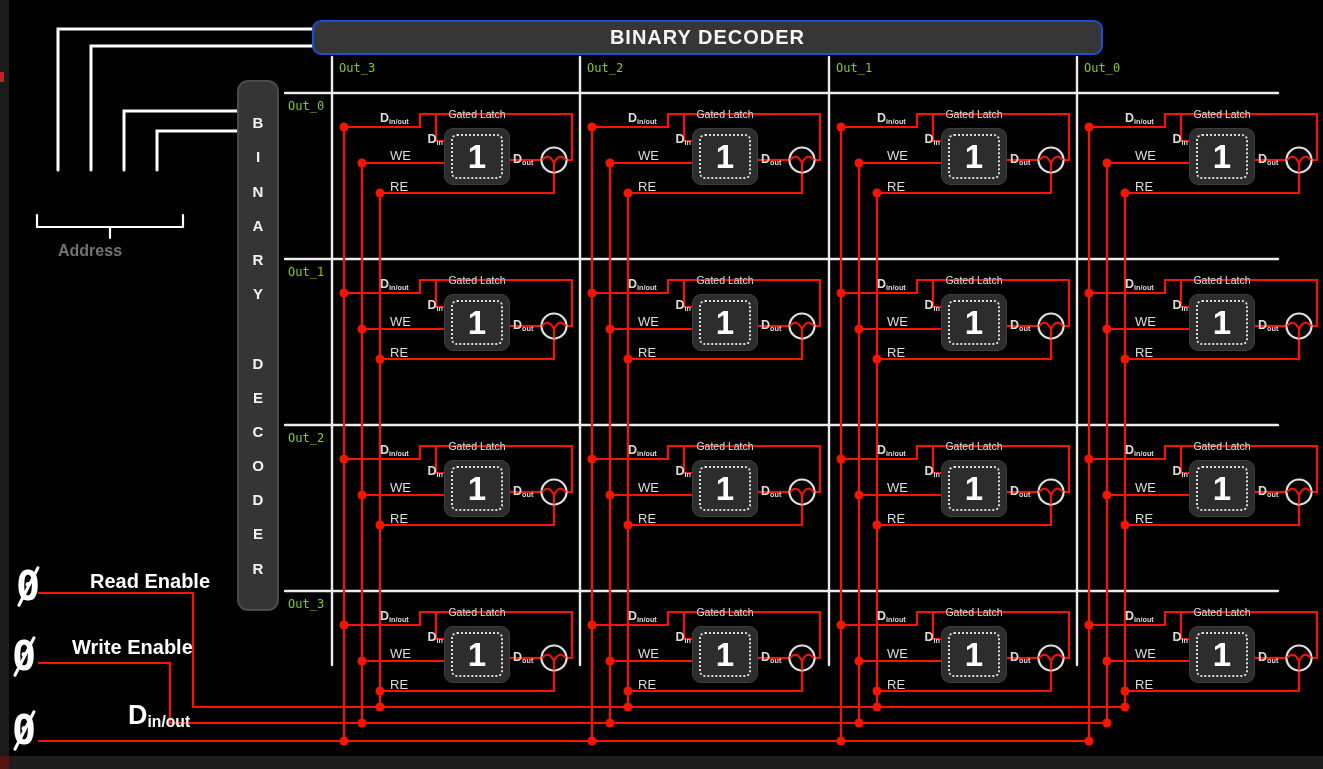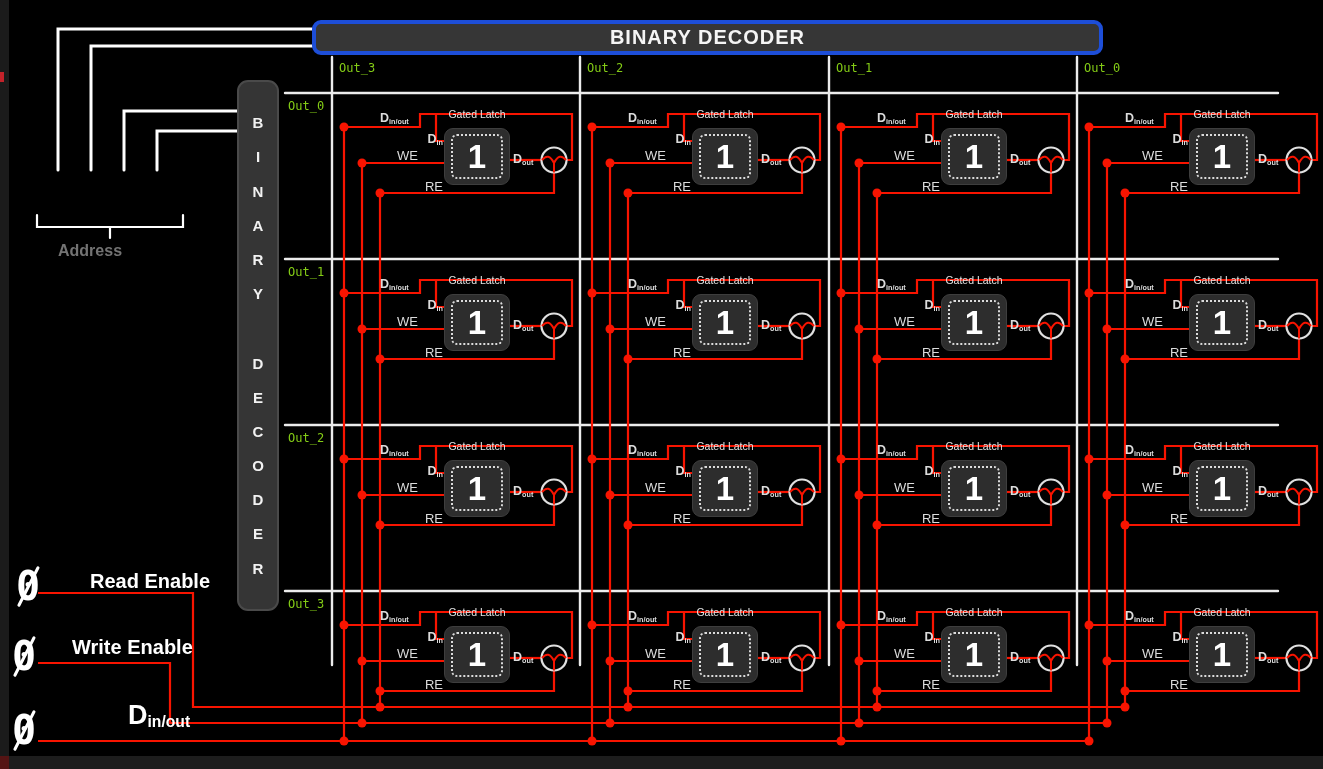--- a/index.html
+++ b/index.html
@@ -13,21 +13,21 @@
   #left-strip-tick{position:absolute;left:0;top:72px;width:4px;height:10px;background:#c3222a;}
   #bottom-strip{position:absolute;left:0;top:756px;width:1323px;height:13px;background:#1d1d1d;}
   #bottom-left-red{position:absolute;left:0;top:756px;width:9px;height:13px;background:#551414;}
 
   
   #wire-layer{position:absolute;left:0;top:0;width:1323px;height:769px;}
 
   
   #top-decoder{
     position:absolute;left:312px;top:20px;width:791px;height:35px;
-    background:#363636;border:4px solid #1d4ed8;border-radius:9px;
+    background:#363636;border:2px solid #1d4ed8;border-radius:9px;
     box-sizing:border-box;display:flex;align-items:center;justify-content:center;
   }
   #top-decoder span{color:#f5f5f5;font-weight:bold;font-size:20px;letter-spacing:1px;}
   #left-decoder{
     position:absolute;left:237px;top:80px;width:42px;height:531px;
     background:#353535;border:2px solid #4a4a4a;border-radius:11px;
     box-sizing:border-box;display:flex;flex-direction:column;align-items:center;
     justify-content:space-evenly;padding:14px 0;
   }
   #left-decoder .vletter{color:#f2f2f2;font-weight:bold;font-size:15px;line-height:1;}
@@ -57,22 +57,22 @@
   #input-write .input-label{position:absolute;left:30px;top:4px;}
   #input-dinout .input-label{position:absolute;left:58px;top:-8px;font-size:27px;}
   .sub{font-size:0.58em;vertical-align:-0.22em;text-align:center;}
 
   
   .cell{position:absolute;width:248px;height:166px;}
   .cell .lbl{position:absolute;color:#dcdcdc;font-size:13px;line-height:1;white-space:nowrap;}
   .cell .lbl-title{left:92px;top:16px;width:106px;text-align:center;font-size:10.5px;color:#e3e3e3;}
   .cell .lbl-dinout{left:48px;top:19px;font-size:12.5px;font-weight:bold;}
   .cell .lbl-din{left:86px;top:40px;width:25px;text-align:right;font-size:12.5px;font-weight:bold;}
-  .cell .lbl-we{left:58px;top:56px;width:28px;text-align:right;}
-  .cell .lbl-re{left:58px;top:87px;width:28px;text-align:center;margin-left:30px;}
+  .cell .lbl-we{left:58px;top:56px;width:28px;text-align:left;}
+  .cell .lbl-re{left:58px;top:87px;width:28px;}
   .cell .lbl-dout{left:181px;top:60px;font-size:12.5px;font-weight:bold;}
   .latch-box{
     position:absolute;left:112px;top:35px;width:66px;height:57px;
     background:#2d2d2d;border:1px solid #3e3e3e;border-radius:9px;box-sizing:border-box;
   }
   .latch-inner{
     position:absolute;left:6px;top:5px;right:6px;bottom:5px;
     border:2px dotted #dcdcdc;border-radius:6px;
     display:flex;align-items:center;justify-content:center;
   }

